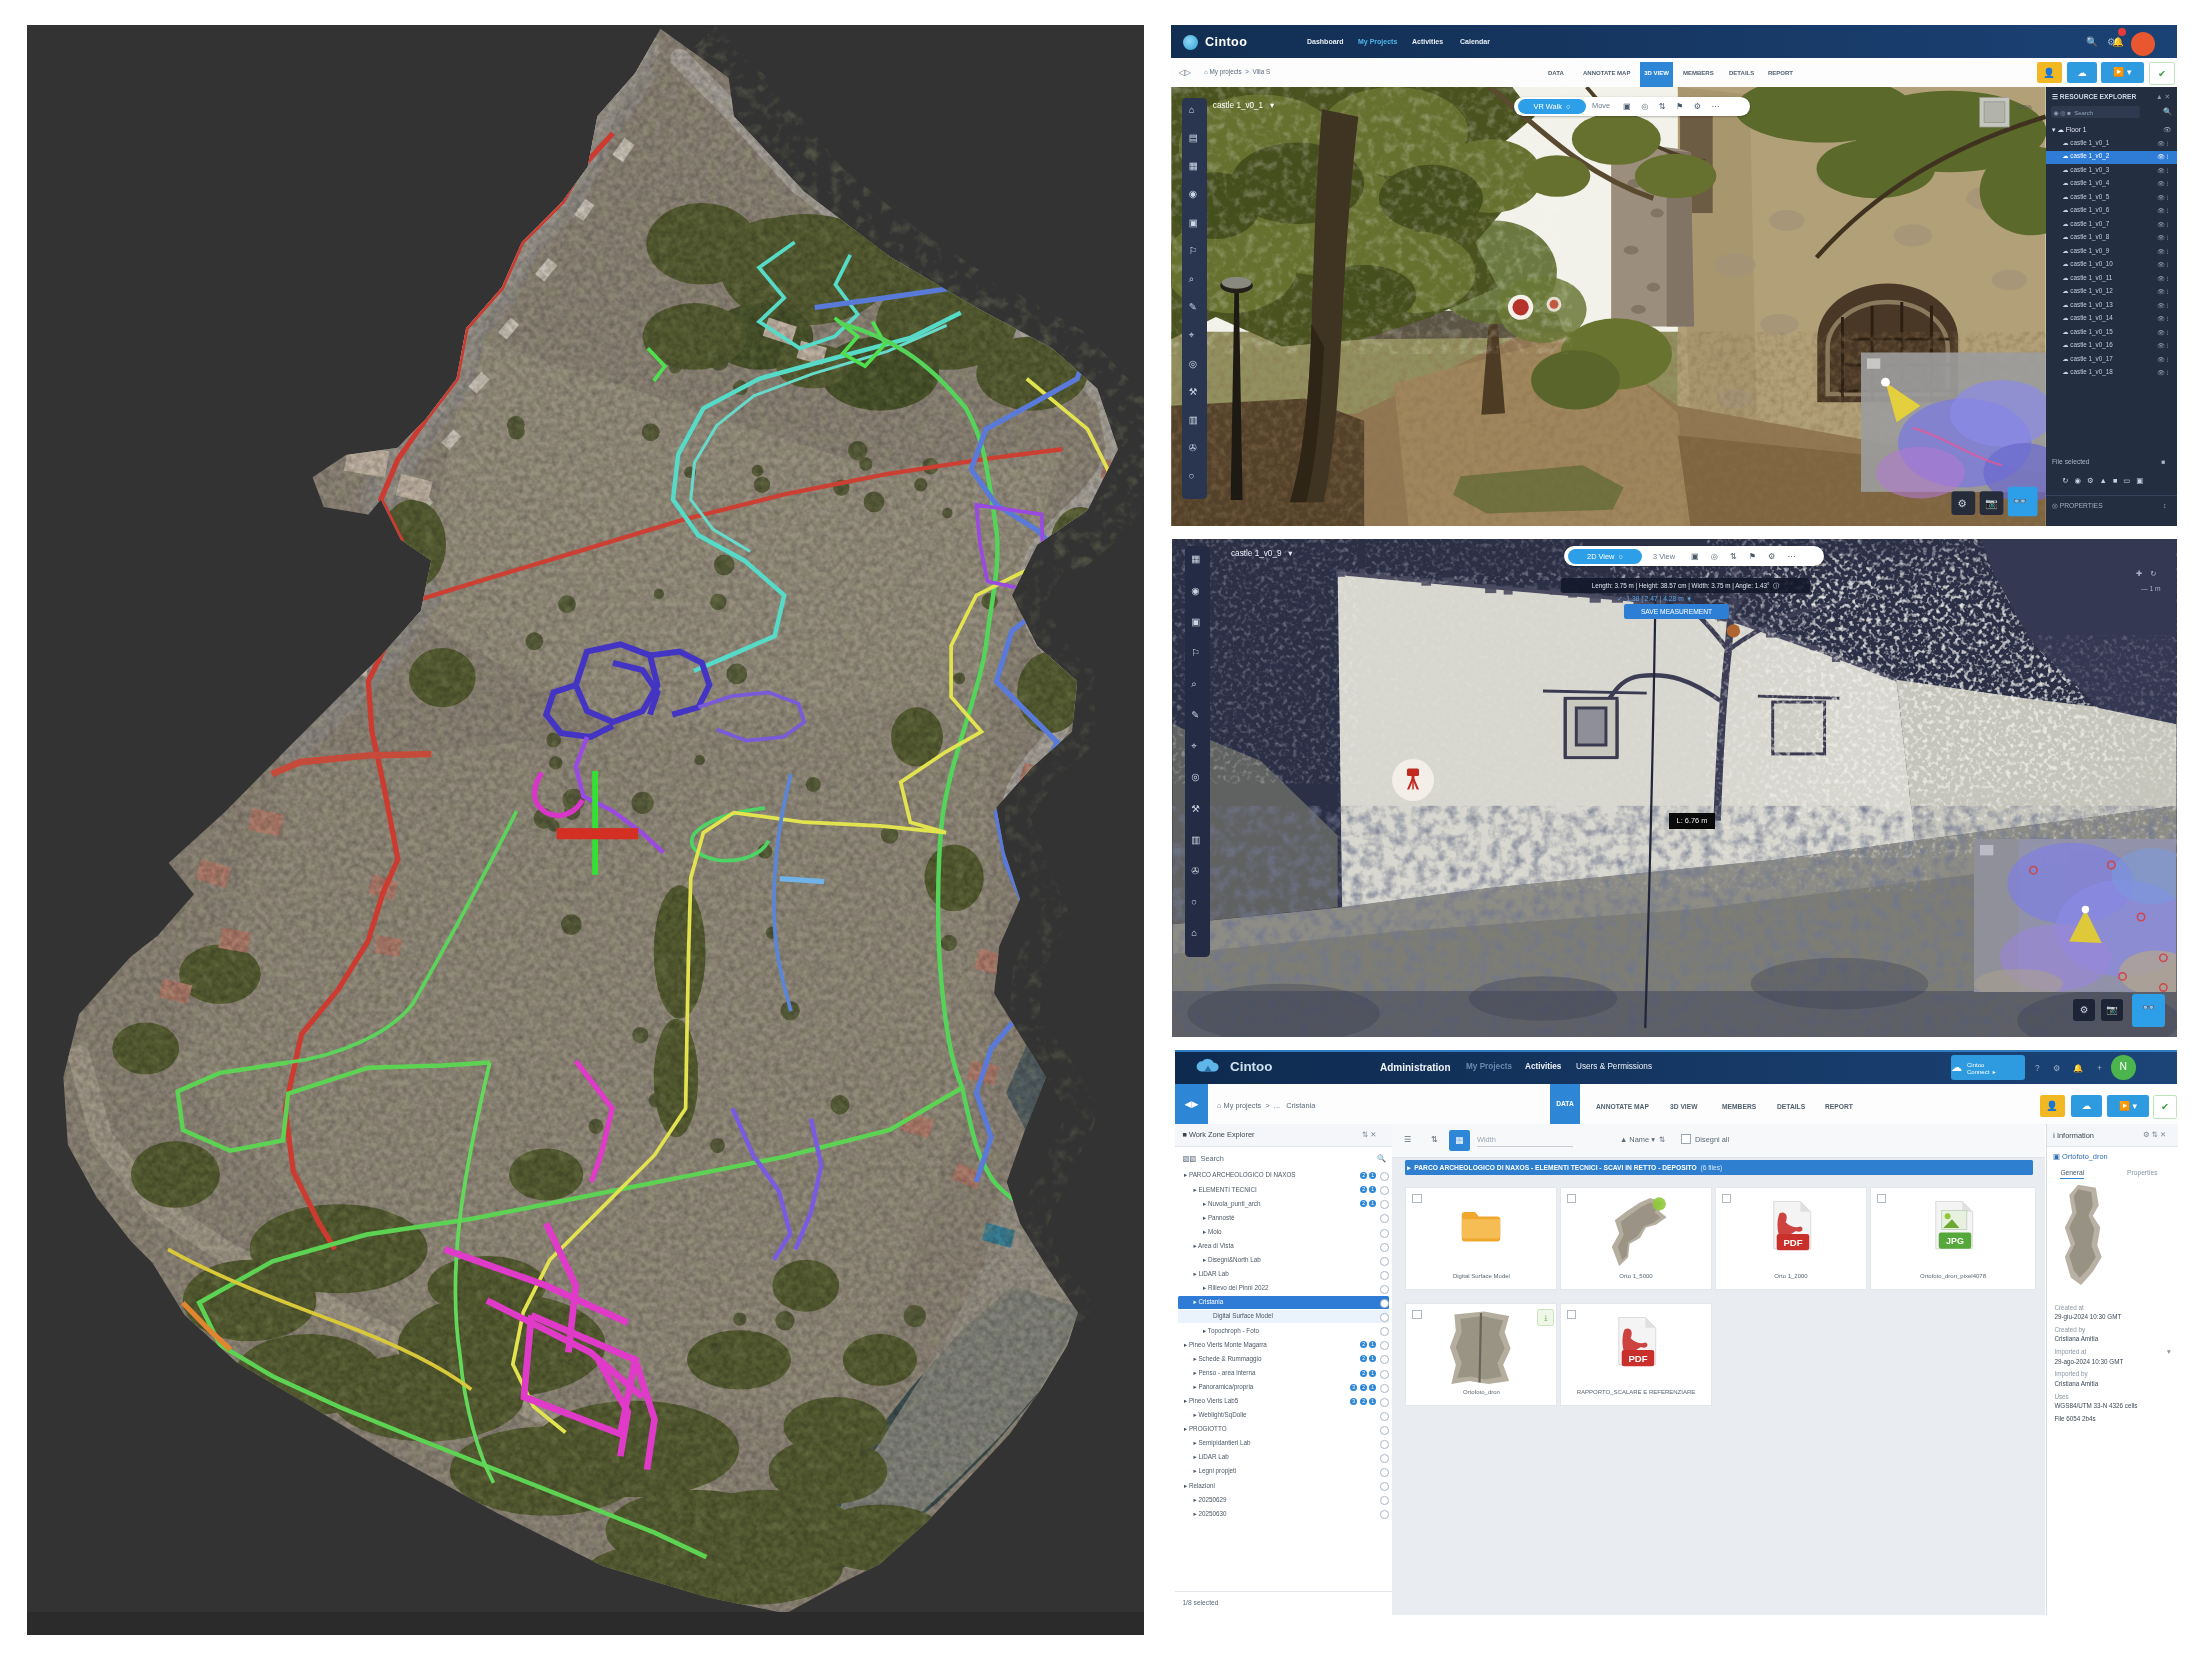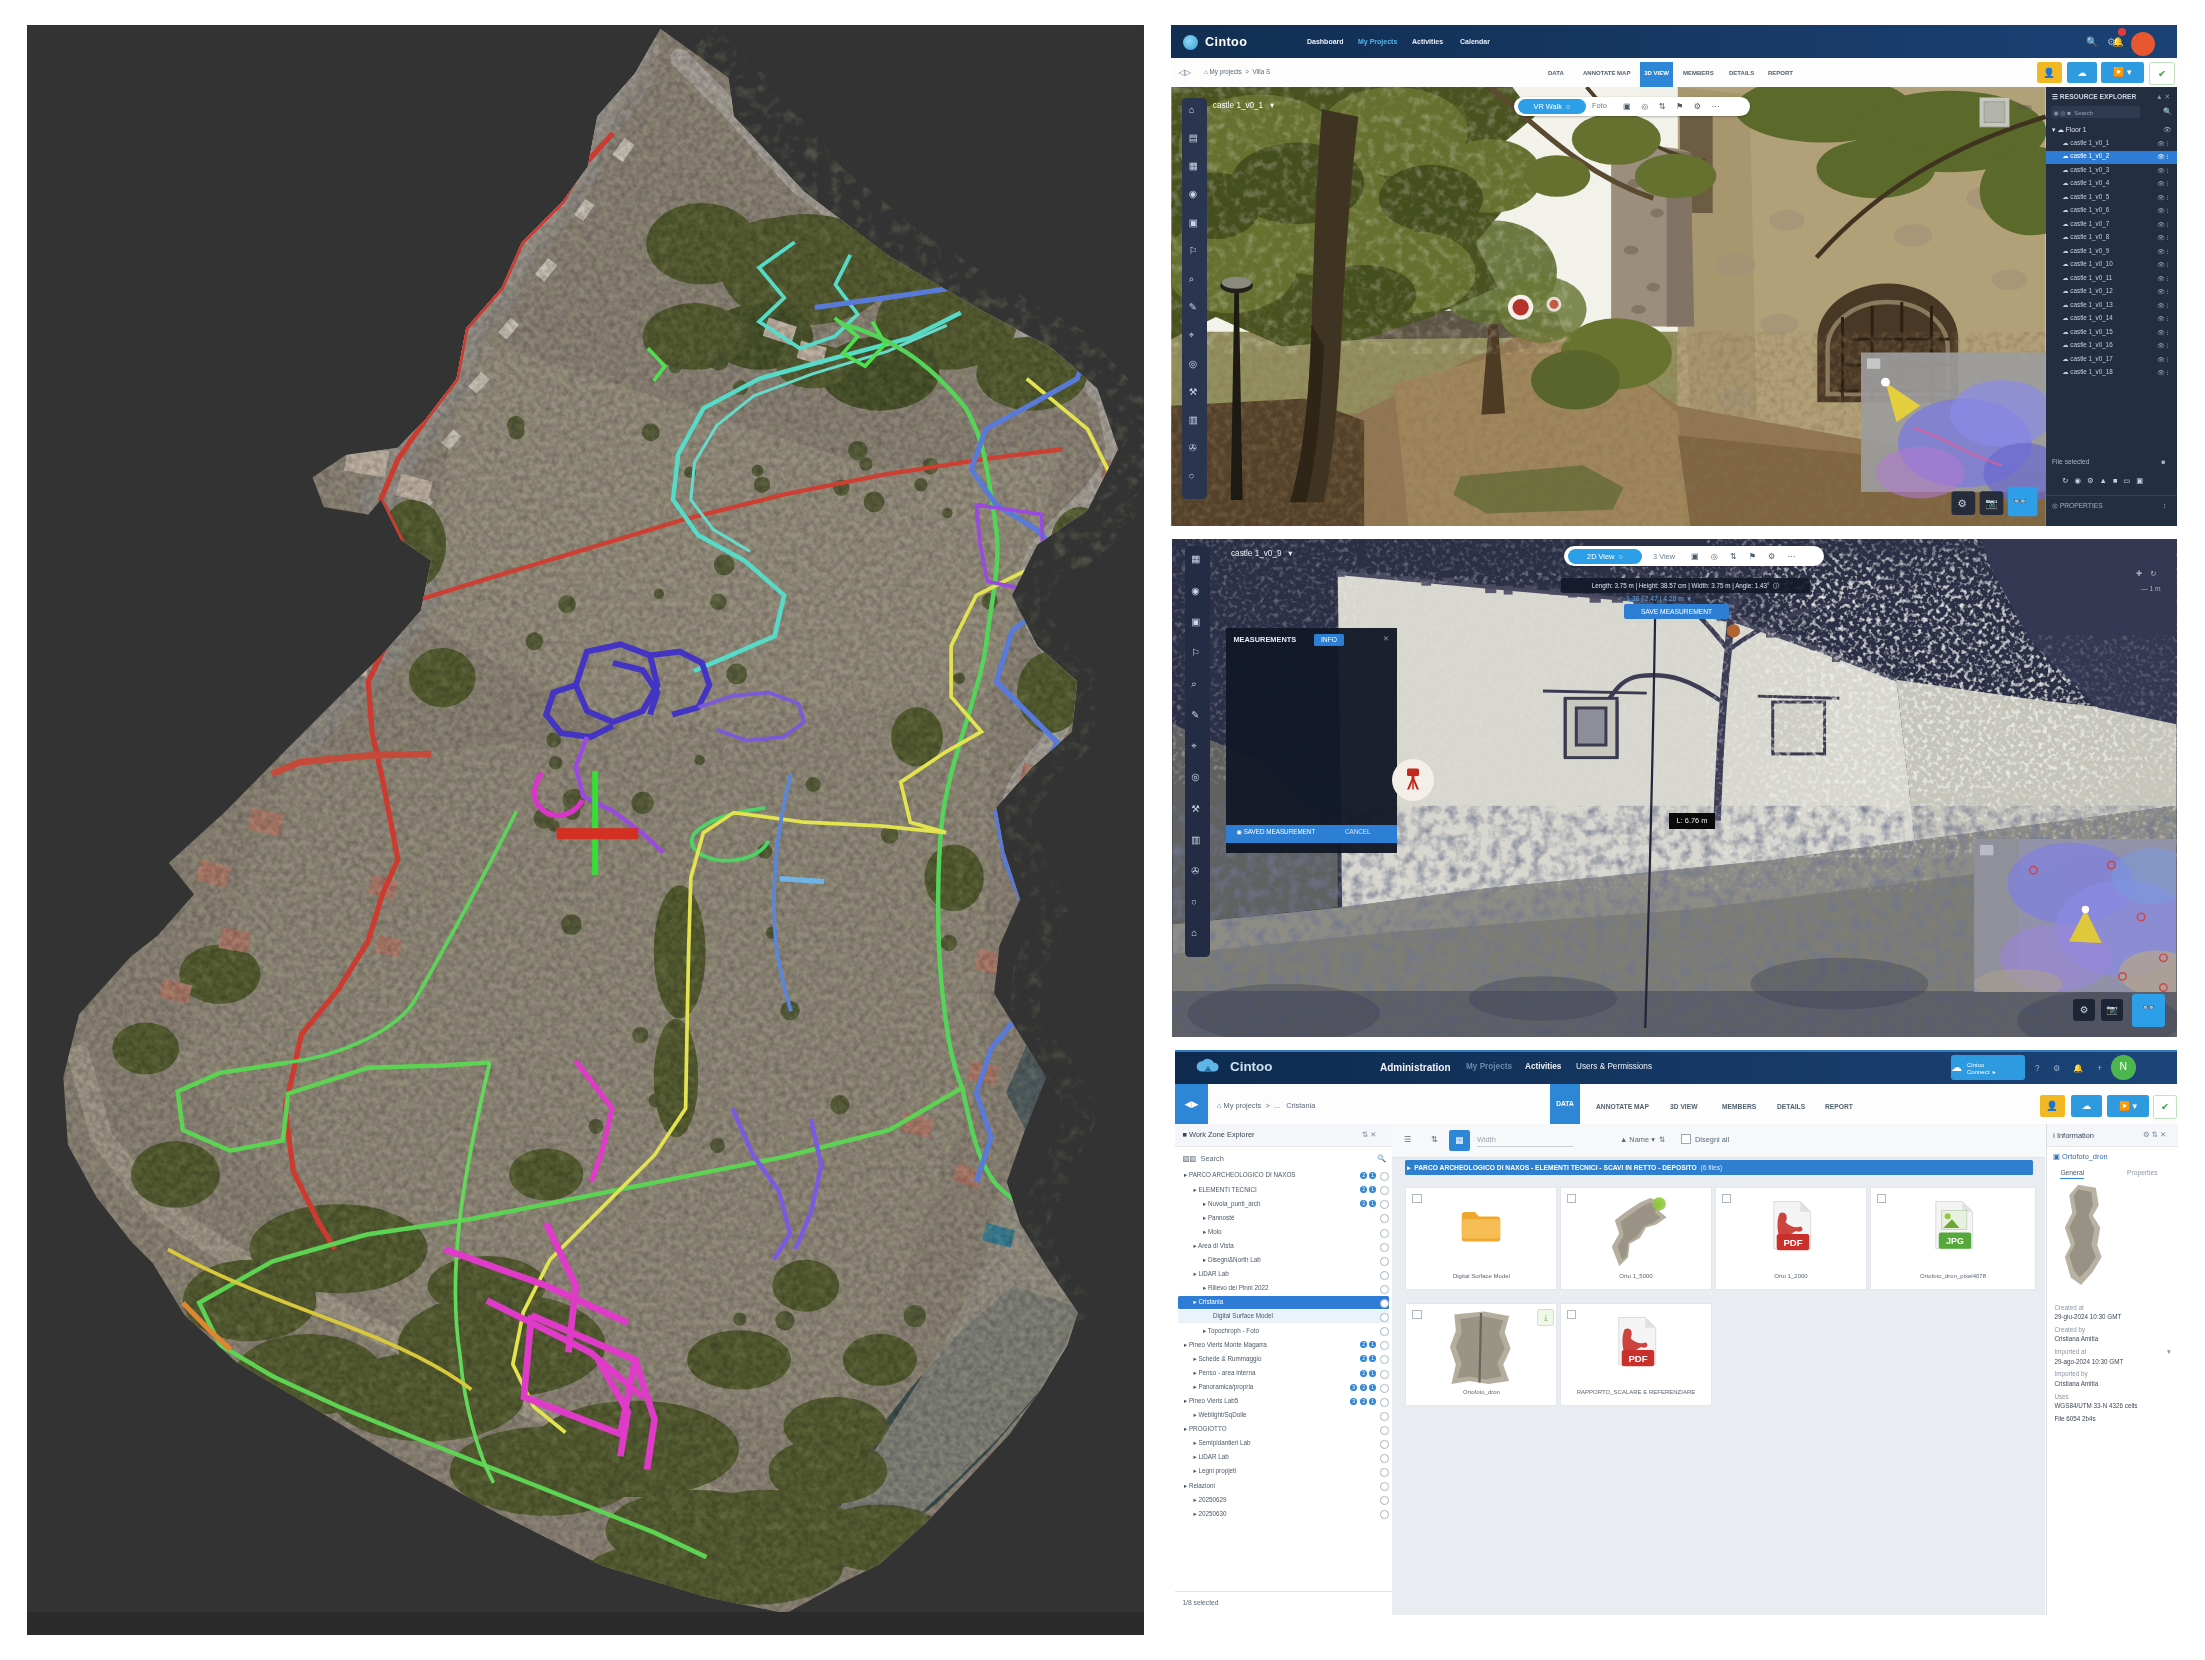--- a/index.html
+++ b/index.html
@@ -449,21 +449,21 @@
     <g opacity="0.85">
       <rect x="1090" y="14" width="40" height="40" fill="#d8d8d8" stroke="#9a9a9a"></rect>
       <rect x="1096" y="20" width="28" height="28" fill="#c2c2c2" stroke="#9a9a9a"></rect>
     </g>
     <text x="1140" y="30" fill="#555" font-size="8">100%</text>
   </svg>
   </div>
 
   <div class="abs" style="left:343px;top:72px;width:236px;height:19px;background:#fff;border-radius:9.6px;box-shadow:0 0.7px 2.2px rgba(0,0,0,0.3);"></div>
   <div class="abs" style="left:347px;top:74px;width:68px;height:15px;background:#2d9fe8;border-radius:7.4px;color:#fff;font-size:7.4px;text-align:center;line-height:15px;">VR Walk &nbsp;○</div>
-  <div class="abs" style="left:421px;top:76px;color:#6a7a8a;font-size:7.4px;">Foto</div>
+  <div class="abs" style="left:421px;top:76px;color:#6a7a8a;font-size:7.4px;">Move</div>
   <div class="abs" style="left:452px;top:76px;color:#4a5a6a;font-size:8.2px;letter-spacing:10.4px;">▣◎⇅⚑⚙⋯</div>
 
   <div class="abs" style="left:875px;top:62px;width:131px;height:439px;background:#242e41;overflow:hidden;">
     <div class="abs" style="left:6px;top:6px;color:#cdd6e2;font-size:6.7px;font-weight:bold;">☰ RESOURCE EXPLORER</div>
     <div class="abs" style="left:110px;top:6px;color:#8a97a8;font-size:6.7px;">▲ ✕</div>
     <div class="abs" style="left:4.5px;top:19px;width:89px;height:12px;background:#2f3a50;border-radius:2.2px;"></div>
     <div class="abs" style="left:7.4px;top:21.5px;color:#8fa0b5;font-size:6px;">◉ ◎ ■ &nbsp;Search</div>
     <div class="abs" style="left:117px;top:20px;color:#8fa0b5;font-size:7.4px;">🔍</div>
     <div id="treelist">
         <div class="abs" style="left:6px;top:39px;color:#dfe6ef;font-size:6.7px;">▾ ☁ Floor 1</div>
@@ -665,28 +665,20 @@
   <div class="abs" style="left:396px;top:9.6px;width:74px;height:15.6px;background:#2d9fe8;border-radius:8.2px;color:#fff;font-size:7.4px;text-align:center;line-height:15.6px;">2D View &nbsp;○</div>
   <div class="abs" style="left:481px;top:12.6px;color:#6a7a8a;font-size:7.4px;">3 View</div>
   <div class="abs" style="left:519px;top:12px;color:#4a5a6a;font-size:8.2px;letter-spacing:12px;">▣◎⇅⚑⚙⋯</div>
   
   <div class="abs" style="left:389px;top:39px;width:249px;height:15px;background:rgba(20,26,42,0.92);border-radius:2.2px;color:#dfe5ee;font-size:6.3px;line-height:15px;text-align:center;">Length: 3.75 m | Height: 38.57 cm | Width: 3.75 m | Angle: 1.43° &nbsp;ⓘ</div>
   
   <div class="abs" style="left:445px;top:56px;color:#5aa8e8;font-size:6.7px;">✓ &nbsp;1.38 | 2.47 | 4.28 m &nbsp;▾</div>
   
   <div class="abs" style="left:452px;top:65px;width:105px;height:15px;background:#2d7fd6;border-radius:2.2px;color:#fff;font-size:6.7px;text-align:center;line-height:15px;">SAVE MEASUREMENT</div>
   
-  <div class="abs" style="left:54px;top:89px;width:171px;height:225px;background:rgba(18,24,38,0.96);">
-    <div class="abs" style="left:7.4px;top:7.4px;color:#e6ebf2;font-size:7.4px;font-weight:bold;">MEASUREMENTS</div>
-    <div class="abs" style="left:88px;top:6px;width:30px;height:12px;background:#2d7fd6;border-radius:1.5px;color:#fff;font-size:6.7px;text-align:center;line-height:12px;">INFO</div>
-    <div class="abs" style="left:157px;top:6px;color:#8a97a8;font-size:7.4px;">✕</div>
-    <div class="abs" style="left:0px;top:197px;width:171px;height:18px;background:#2d7fd6;"></div>
-    <div class="abs" style="left:10.4px;top:200px;color:#fff;font-size:6.3px;">◉ SAVED MEASUREMENT</div>
-    <div class="abs" style="left:119px;top:200px;color:#cfe4f8;font-size:6.3px;">CANCEL</div>
-  </div>
   
   <div class="abs" style="left:220px;top:220px;width:42px;height:42px;border-radius:50%;background:#f3efe8;"></div>
   <div class="abs" style="left:232px;top:228px;width:18px;height:24px;">
     <svg width="18" height="24" viewBox="0 0 24 32">
         <g fill="#c22a20">
           <rect x="4" y="2" width="16" height="10" rx="2"></rect>
           <rect x="10" y="12" width="4" height="6"></rect>
           <path d="M10,16 L4,30 7,30 12,18 17,30 20,30 14,16 Z"></path>
           <rect x="11" y="16" width="2" height="14"></rect>
         </g>

